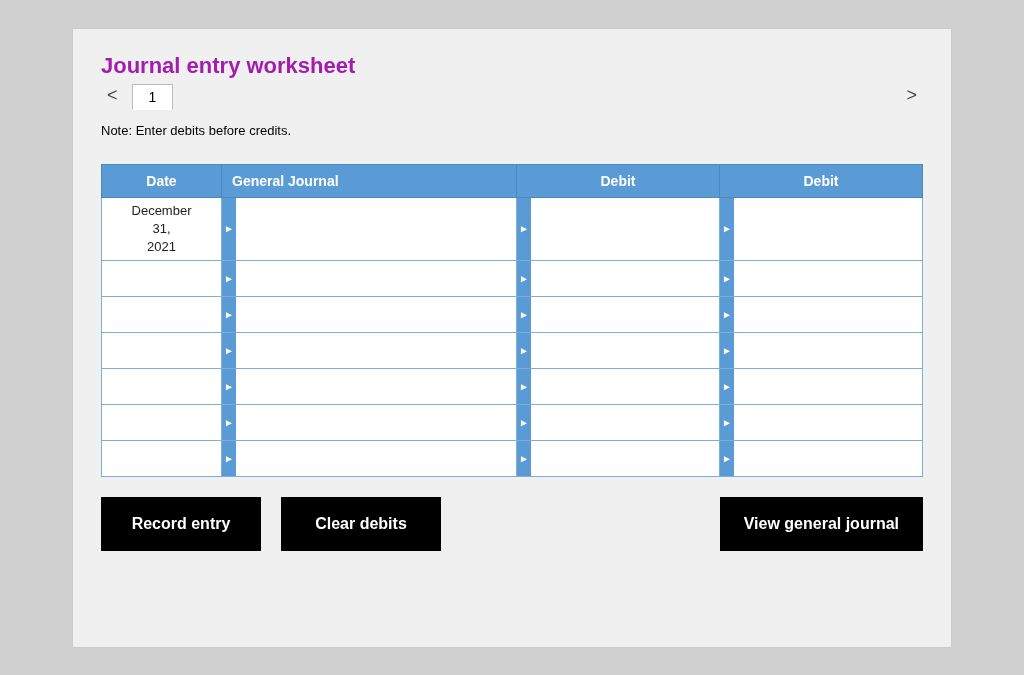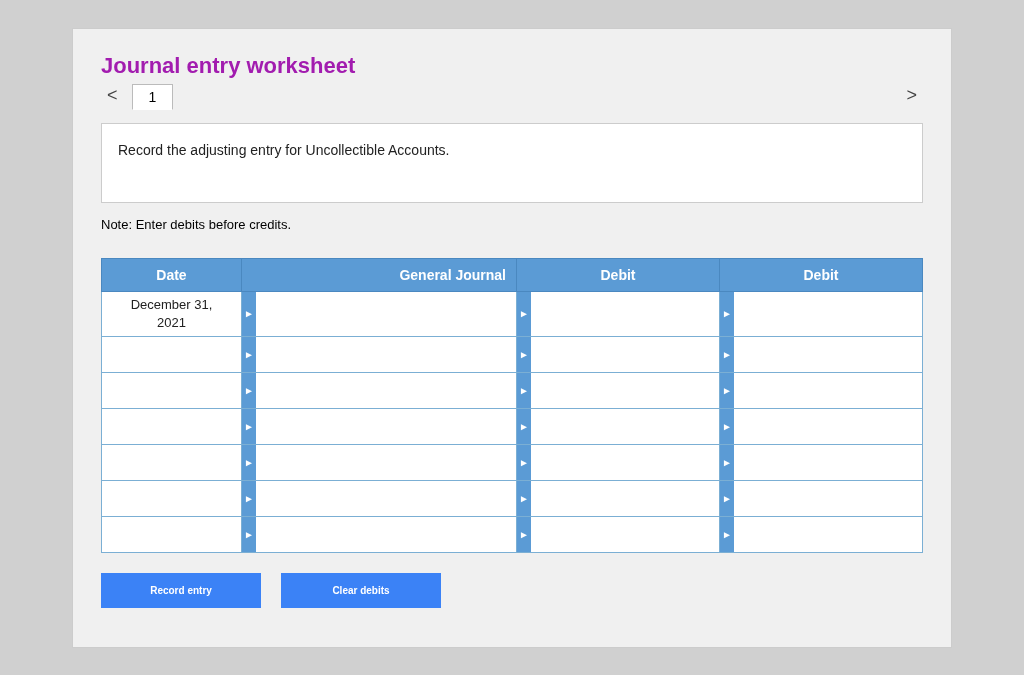--- a/index.html
+++ b/index.html
@@ -90,25 +90,25 @@
       background-color: #5b9bd5;
       color: #fff;
       font-weight: bold;
       font-size: 14px;
       padding: 8px 10px;
       border: 1px solid #4a88c0;
     }
 
     .journal-table thead tr th:first-child {
       text-align: center;
-      width: 140px;
+      width: 120px;
     }
 
     .journal-table thead tr th:nth-child(2) {
-      text-align: right;
+      text-align: left;
     }
 
     .journal-table thead tr th:nth-child(3),
     .journal-table thead tr th:nth-child(4) {
       width: 110px;
     }
 
     .journal-table tbody tr td {
       border: 1px solid #7bafd4;
       padding: 0;
@@ -151,25 +151,25 @@
       background: transparent;
     }
 
     .buttons-row {
       display: flex;
       align-items: center;
       gap: 20px;
     }
 
     .btn {
-      background-color: #3b82f6;
+      background-color: #000000;
       color: #fff;
       border: none;
-      padding: 12px 24px;
-      font-size: 10px;
+      padding: 18px 24px;
+      font-size: 16px;
       font-weight: bold;
       cursor: pointer;
       min-width: 160px;
       text-align: center;
     }
 
     .btn-right {
       margin-left: auto;
     }
 
@@ -184,23 +184,20 @@
 
 <div class="worksheet-container">
   <h1 class="page-title">Journal entry worksheet</h1>
 
   <div class="tab-nav">
     <span class="nav-arrow">&lt;</span>
     <div class="tab-item">1</div>
     <span class="nav-arrow nav-arrow-right">&gt;</span>
   </div>
 
-  <div class="instruction-box">
-    <span>Record the adjusting entry for Uncollectible Accounts.</span>
-  </div>
 
   <p class="note-text">Note: Enter debits before credits.</p>
 
   <table class="journal-table">
     <thead>
       <tr>
         <th>Date</th>
         <th>General Journal</th>
         <th>Debit</th>
         <th>Debit</th>
@@ -355,14 +352,15 @@
             <input class="cell-input" type="text" style="">
           </div>
         </td>
       </tr>
     </tbody>
   </table>
 
   <div class="buttons-row">
     <button class="btn">Record entry</button>
     <button class="btn">Clear debits</button>
+    <button class="btn btn-right">View general journal</button>
   </div>
 </div>
 
 </body></html>

